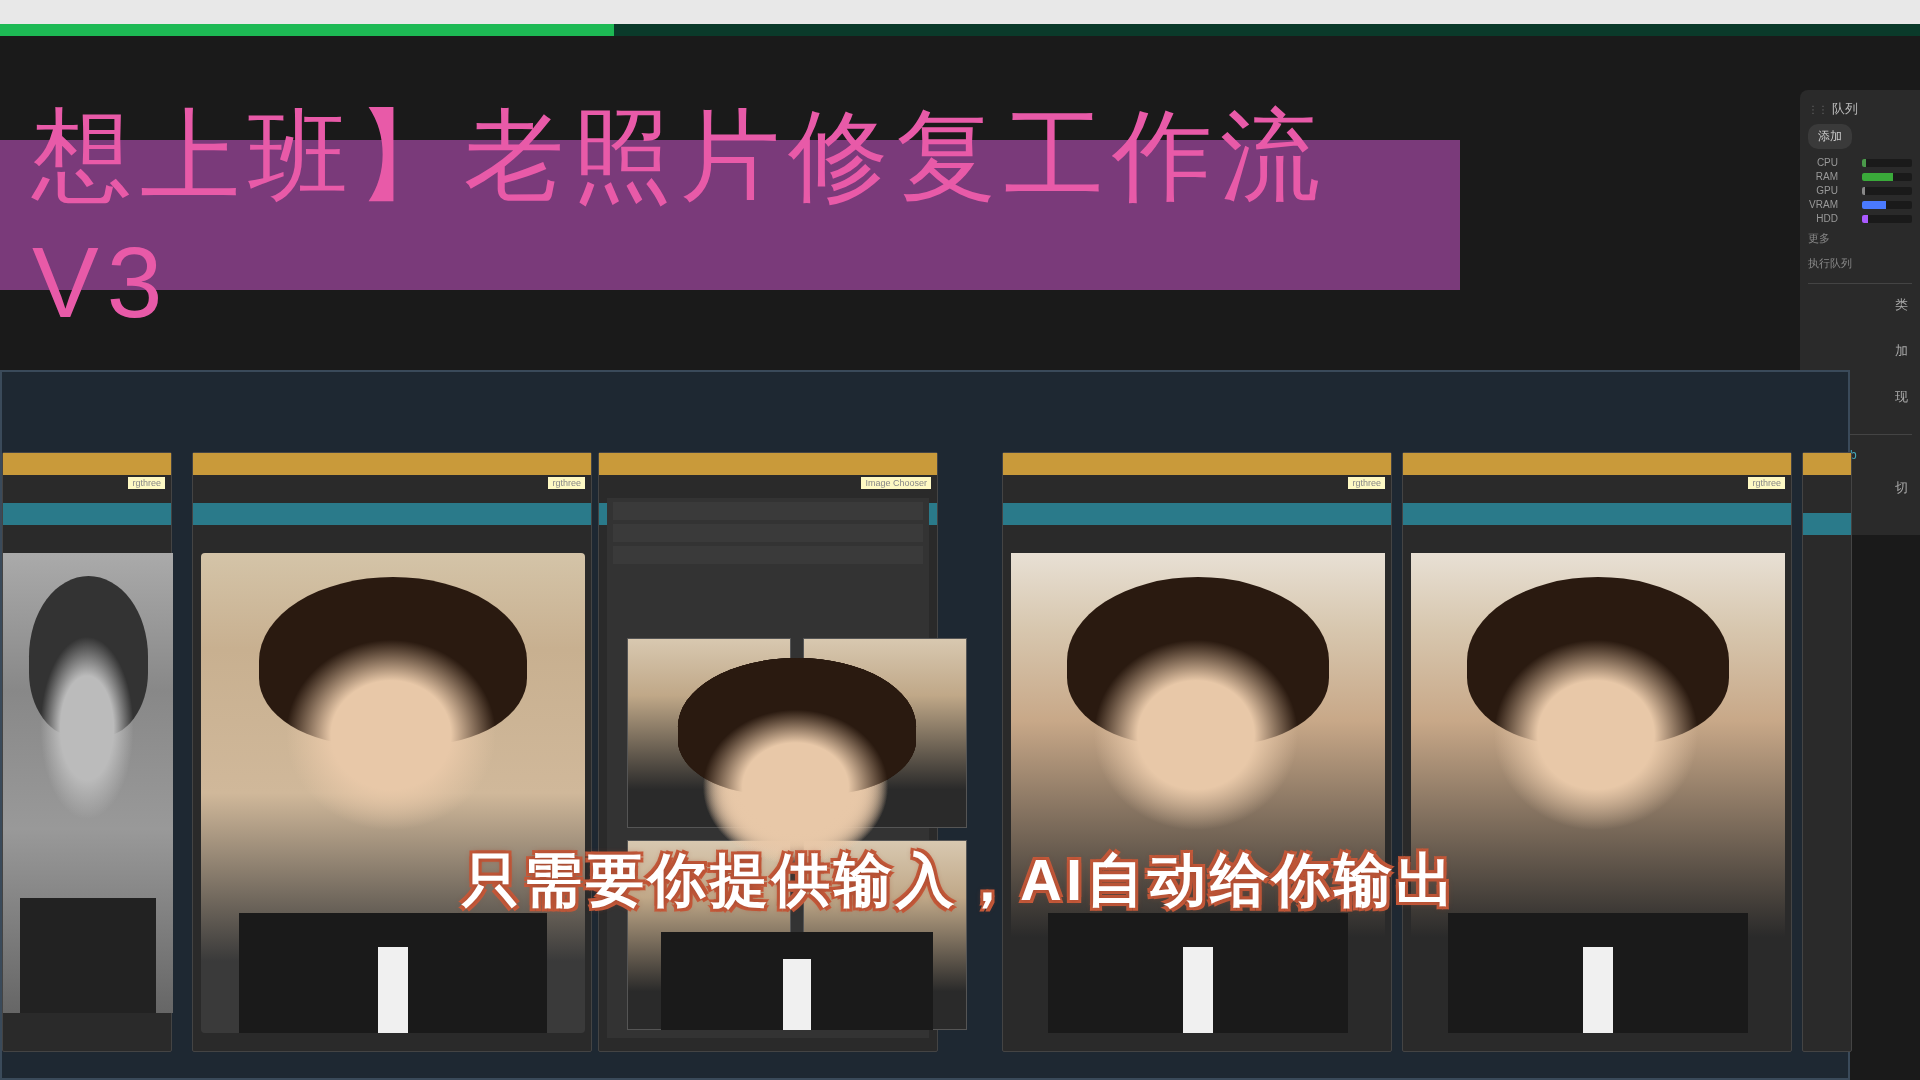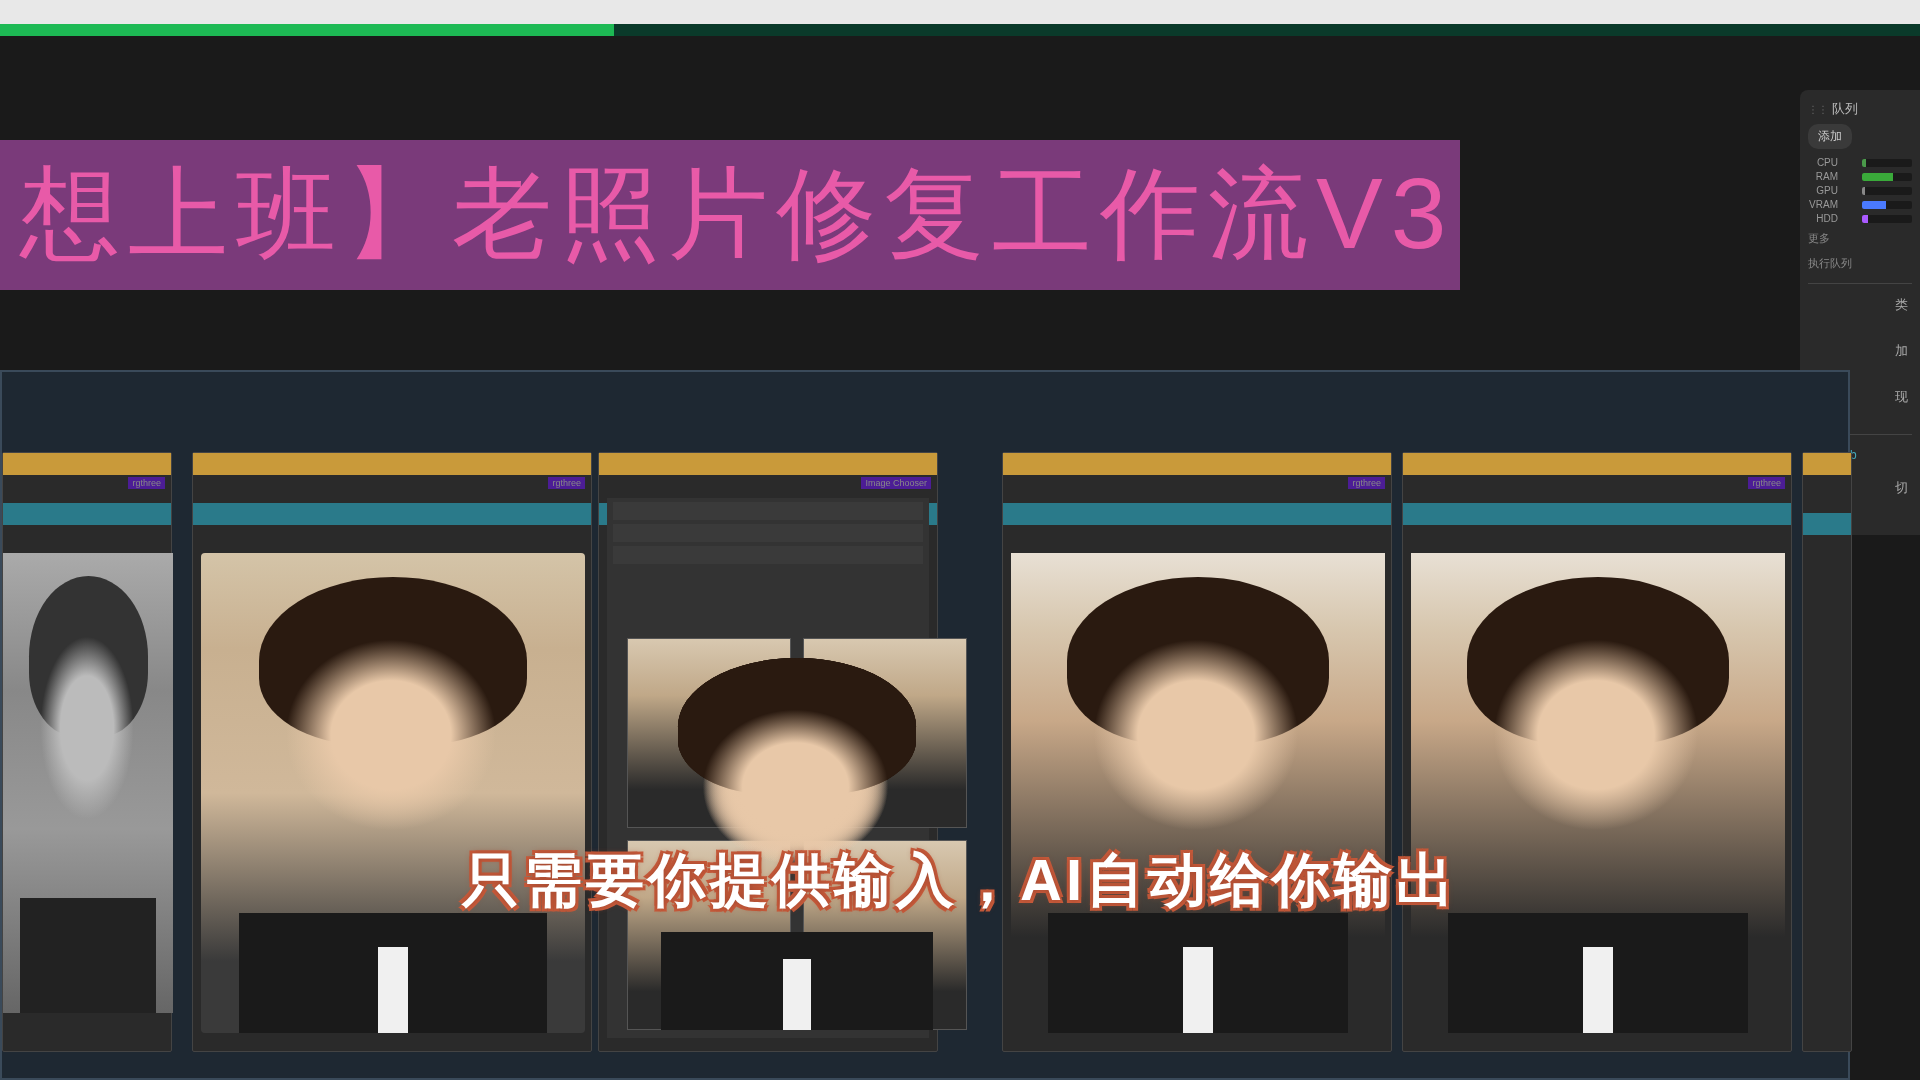--- a/index.html
+++ b/index.html
@@ -5,21 +5,21 @@
 * { margin:0; padding:0; box-sizing:border-box; }
 body { width:1920px; height:1080px; background:#1a1a1a; font-family:"Microsoft YaHei",Arial,sans-serif; overflow:hidden; position:relative; }
 
 
 .topbar { position:absolute; top:0; left:0; width:100%; height:24px; background:#e8e8e8; }
 .progress-track { position:absolute; top:24px; left:0; width:100%; height:12px; background:#0a3a2a; }
 .progress-fill { height:100%; background:#1db954; }
 
 
 .title-banner { position:absolute; top:140px; left:0; width:1460px; height:150px; background:#7a3a7a; display:flex; align-items:center; padding-left:20px; }
-.title-text { color:#e85aa8; font-size:100px; font-weight:400; letter-spacing:8px; }
+.title-text { color:#e85aa8; font-size:100px; font-weight:400; letter-spacing:8px;margin-left:12px; }
 
 
 .side-panel { position:absolute; top:90px; right:0; width:120px; background:#2a2a2a; border-radius:8px 0 0 8px; padding:10px 8px; color:#bbb; font-size:13px; }
 .side-row { display:flex; align-items:center; margin-bottom:6px; gap:4px; }
 .drag-icon { color:#666; font-size:10px; }
 .side-btn { background:#3a3a3a; color:#ccc; padding:4px 10px; border-radius:10px; font-size:12px; margin-bottom:8px; display:inline-block; }
 .meter-row { display:flex; align-items:center; gap:24px; margin-bottom:3px; font-size:10px; }
 .meter-label { width:30px; text-align:right; color:#999; }
 .meter-bar { flex:1; height:8px; background:#1a1a1a; border-radius:2px; overflow:hidden; }
 .meter-fill { height:100%; }
@@ -27,21 +27,21 @@
 .side-sep { height:1px; background:#444; margin:12px 0; }
 .side-item { color:#aaa; font-size:13px; margin-bottom:28px; text-align:right; padding-right:4px; }
 .mixlab { color:#4ab; font-size:12px; display:flex; align-items:center; gap:4px; }
 .infinity-icon { font-size:14px; color:#4a9eff; }
 
 
 .workflow { position:absolute; top:370px; left:0; width:1850px; height:710px; background:#1e2832; border:2px solid #3a4a5a; }
 .node { position:absolute; background:#2a2a2a; border:1px solid #444; border-radius:2px; }
 .node-header-gold { height:22px; background:#c99a3a; }
 .node-header-teal { height:22px; background:#2a7a8a; }
-.node-label { position:absolute; top:24px; right:6px; font-size:9px; color:#888; background:#4c1d95; padding:1px 4px; }
+.node-label { position:absolute; top:24px; right:6px; font-size:9px; color:#888; background:#fef9c3; padding:1px 4px; }
 
 
 .n1 { top:80px; left:0; width:170px; height:600px; }
 .n1 .img { position:absolute; top:100px; left:0; width:170px; height:460px; background:linear-gradient(180deg,#aaa 0%,#888 30%,#999 60%,#666 100%); }
 
 
 .n2 { top:80px; left:190px; width:400px; height:600px; }
 .n2 .img { position:absolute; top:100px; left:8px; width:384px; height:480px; background:linear-gradient(180deg,#d4c4a8 0%,#c8b090 20%,#d0b89a 50%,#3a3a3a 85%); border-radius:4px; }
 
 

